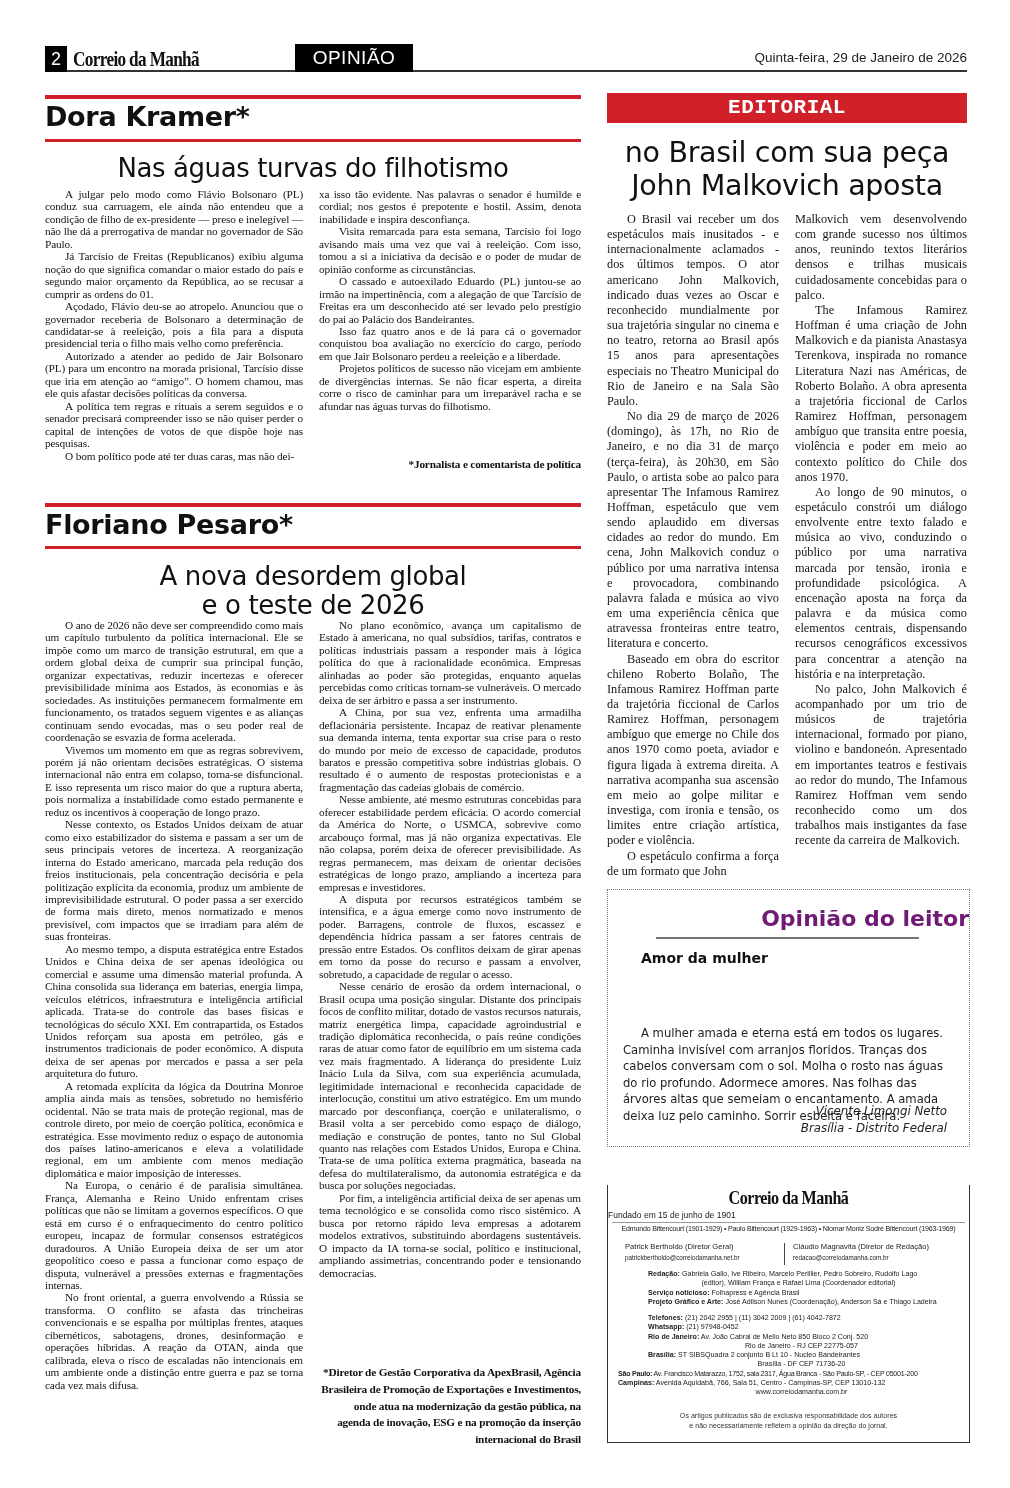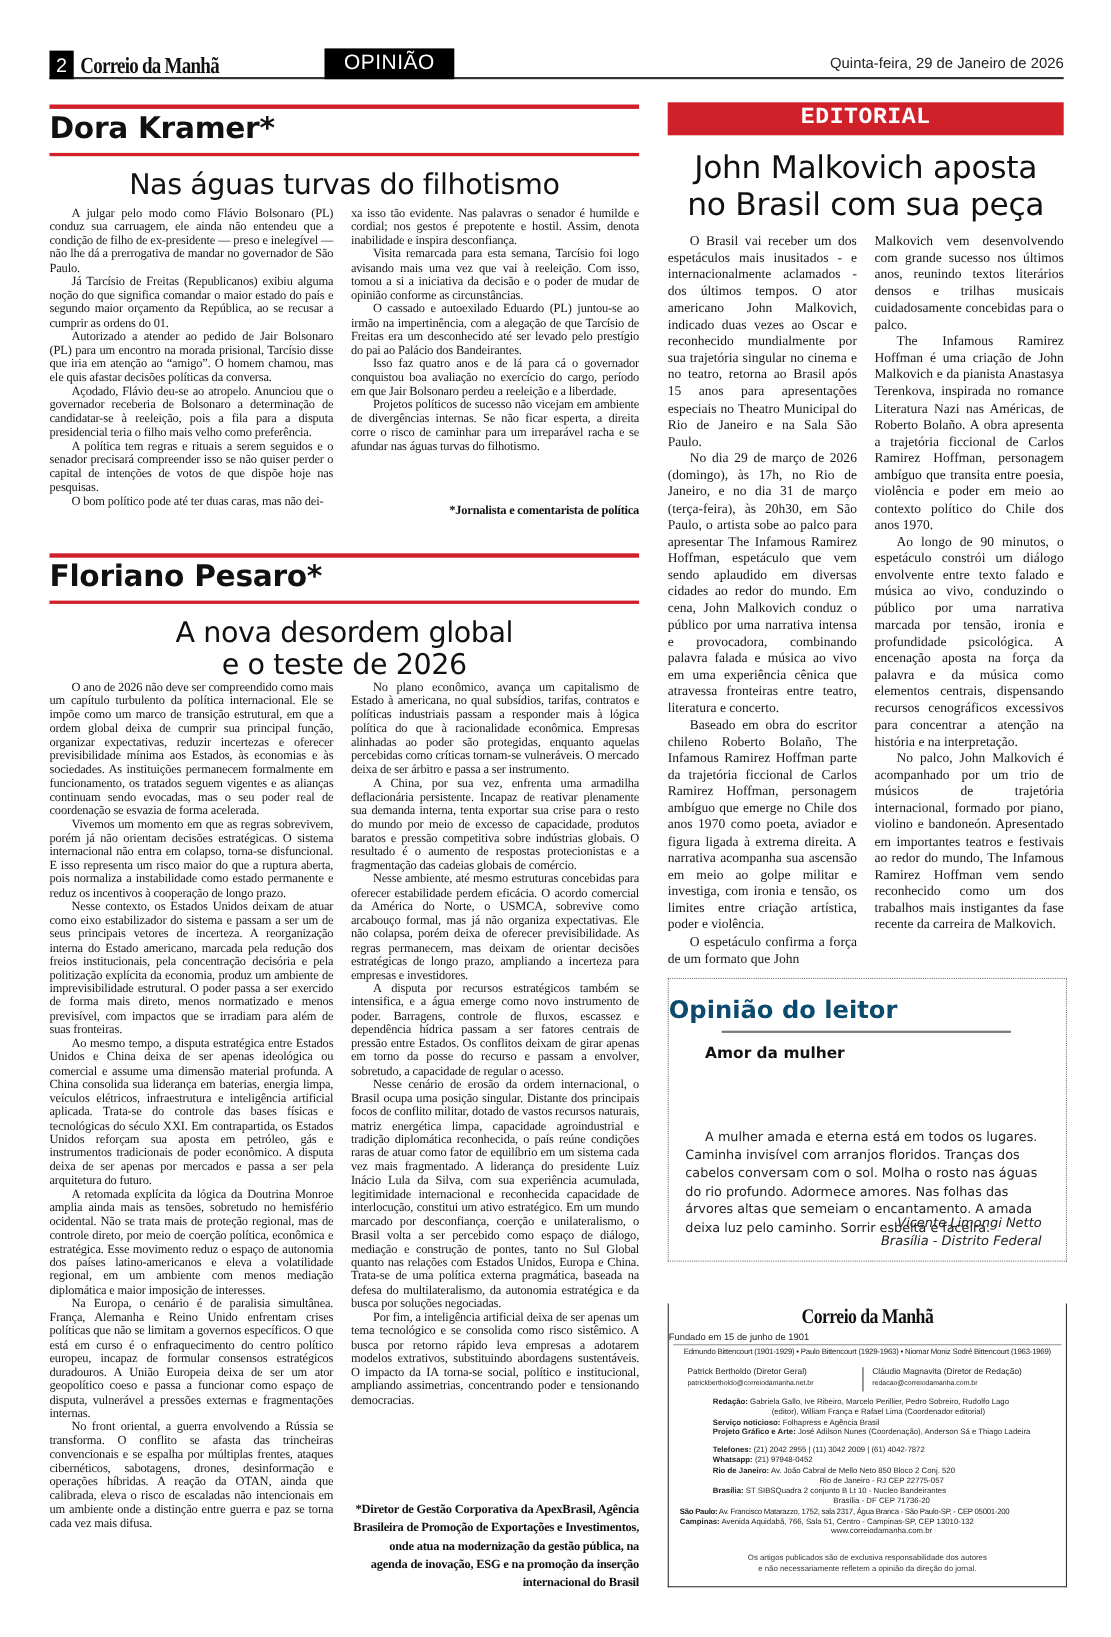--- a/index.html
+++ b/index.html
@@ -25,21 +25,21 @@
   .col.ed { font-size: 12.3px; line-height: 15.15px; letter-spacing: 0; }
   .col.ed p { text-indent: 20px; }
   .signoff { position: absolute; font-family: "Liberation Serif", serif; font-weight: bold; font-size: 11.3px; line-height: 16.8px; text-align: right; color: #111; letter-spacing: -0.2px; }
 
   
   .editorial-bar { position: absolute; left: 607px; top: 93px; width: 360px; height: 30px; background: #d0202a; color: #fff; font-family: Liberation Mono, monospace; font-weight: bold; font-size: 21px; line-height: 30px; text-align: center; letter-spacing: 0.5px; }
   .ed-headline { position: absolute; left: 607px; top: 136px; width: 360px; font-family: "DejaVu Sans", sans-serif; font-size: 28.5px; line-height: 33px; text-align: center; color: #111; letter-spacing: -0.3px; }
 
   
   .reader-box { position: absolute; left: 607px; top: 889px; width: 363px; height: 258px; border: 1.5px dotted #777; }
-  .reader-title { position: absolute; left: 0; right: 0; top: 16px; text-align: left; font-family: "DejaVu Sans", sans-serif; font-weight: bold; font-size: 22px; color: #0c4a6e; }
+  .reader-title { position: absolute; left: 0; right: 0; top: 16px; text-align: right; font-family: "DejaVu Sans", sans-serif; font-weight: bold; font-size: 22px; color: #701a75; }
   .reader-rule { position: absolute; left: 48px; right: 50px; top: 47px; height: 2px; background: #777; }
   .reader-sub { position: absolute; left: 33px; top: 60px; font-family: "DejaVu Sans", sans-serif; font-weight: bold; font-size: 14px; color: #111; }
   .reader-body { position: absolute; left: 15px; right: 22px; top: 95px; font-family: "DejaVu Sans", sans-serif; font-size: 11.6px; line-height: 16.6px; color: #222; text-indent: 18px; margin-top: 40px; }
   .reader-author { position: absolute; right: 22px; top: 213px; font-family: "DejaVu Sans", sans-serif; font-style: italic; font-size: 11.8px; line-height: 16.5px; text-align: right; color: #222; }
 
   
   .exp-box { position: absolute; left: 607px; top: 1185px; width: 363px; height: 258px; border: 1.5px solid #333; border-top: 0; }
   .exp-name { position: absolute; left: 0; right: 0; top: 2px; text-align: center; font-family: "Liberation Serif", serif; font-weight: bold; font-size: 19px; letter-spacing: -0.6px; transform: scaleX(0.85); }
   .exp-founded { position: absolute; left: 0; right: 0; top: 25px; text-align: left; font-family: "Liberation Sans", sans-serif; font-size: 8.5px; color: #222; }
   .exp-rule { position: absolute; left: 4px; right: 4px; top: 37px; height: 1px; background: #999; }
@@ -66,22 +66,22 @@
 
 <section>
   <div class="red-rule" style="left:45px; top:95px; width:536px;"></div>
   <div class="author" style="left:45px; top:101px; width:536px;">Dora Kramer*</div>
   <div class="red-rule thin" style="left:45px; top:139px; width:536px;"></div>
   <h1 class="headline" style="left:45px; top:154px; width:536px; font-weight:normal;">Nas águas turvas do filhotismo</h1>
 
   <div class="col" style="left:45px; top:188px; width:258px;">
     <p>A julgar pelo modo como Flávio Bolsonaro (PL) conduz sua carruagem, ele ainda não entendeu que a condição de filho de ex-presidente — preso e inelegível — não lhe dá a prerrogativa de mandar no governador de São Paulo.</p>
     <p>Já Tarcísio de Freitas (Republicanos) exibiu alguma noção do que significa comandar o maior estado do país e segundo maior orçamento da República, ao se recusar a cumprir as ordens do 01.</p>
+    <p>Açodado, Flávio deu-se ao atropelo. Anunciou que o governador receberia de Bolsonaro a determinação de candidatar-se à reeleição, pois a fila para a disputa presidencial teria o filho mais velho como preferência.</p>
     <p>Autorizado a atender ao pedido de Jair Bolsonaro (PL) para um encontro na morada prisional, Tarcísio disse que iria em atenção ao “amigo”. O homem chamou, mas ele quis afastar decisões políticas da conversa.</p>
-    <p>Açodado, Flávio deu-se ao atropelo. Anunciou que o governador receberia de Bolsonaro a determinação de candidatar-se à reeleição, pois a fila para a disputa presidencial teria o filho mais velho como preferência.</p>
     <p>A política tem regras e rituais a serem seguidos e o senador precisará compreender isso se não quiser perder o capital de intenções de votos de que dispõe hoje nas pesquisas.</p>
     <p>O bom político pode até ter duas caras, mas não dei-</p>
   </div>
   <div class="col" style="left:319px; top:188px; width:262px;">
     <p style="text-indent:0">xa isso tão evidente. Nas palavras o senador é humilde e cordial; nos gestos é prepotente e hostil. Assim, denota inabilidade e inspira desconfiança.</p>
     <p>Visita remarcada para esta semana, Tarcísio foi logo avisando mais uma vez que vai à reeleição. Com isso, tomou a si a iniciativa da decisão e o poder de mudar de opinião conforme as circunstâncias.</p>
     <p>O cassado e autoexilado Eduardo (PL) juntou-se ao irmão na impertinência, com a alegação de que Tarcísio de Freitas era um desconhecido até ser levado pelo prestígio do pai ao Palácio dos Bandeirantes.</p>
     <p>Isso faz quatro anos e de lá para cá o governador conquistou boa avaliação no exercício do cargo, período em que Jair Bolsonaro perdeu a reeleição e a liberdade.</p>
     <p>Projetos políticos de sucesso não vicejam em ambiente de divergências internas. Se não ficar esperta, a direita corre o risco de caminhar para um irreparável racha e se afundar nas águas turvas do filhotismo.</p>
   </div>
@@ -113,22 +113,22 @@
     <p>A disputa por recursos estratégicos também se intensifica, e a água emerge como novo instrumento de poder. Barragens, controle de fluxos, escassez e dependência hídrica passam a ser fatores centrais de pressão entre Estados. Os conflitos deixam de girar apenas em torno da posse do recurso e passam a envolver, sobretudo, a capacidade de regular o acesso.</p>
     <p>Nesse cenário de erosão da ordem internacional, o Brasil ocupa uma posição singular. Distante dos principais focos de conflito militar, dotado de vastos recursos naturais, matriz energética limpa, capacidade agroindustrial e tradição diplomática reconhecida, o país reúne condições raras de atuar como fator de equilíbrio em um sistema cada vez mais fragmentado. A liderança do presidente Luiz Inácio Lula da Silva, com sua experiência acumulada, legitimidade internacional e reconhecida capacidade de interlocução, constitui um ativo estratégico. Em um mundo marcado por desconfiança, coerção e unilateralismo, o Brasil volta a ser percebido como espaço de diálogo, mediação e construção de pontes, tanto no Sul Global quanto nas relações com Estados Unidos, Europa e China. Trata-se de uma política externa pragmática, baseada na defesa do multilateralismo, da autonomia estratégica e da busca por soluções negociadas.</p>
     <p>Por fim, a inteligência artificial deixa de ser apenas um tema tecnológico e se consolida como risco sistêmico. A busca por retorno rápido leva empresas a adotarem modelos extrativos, substituindo abordagens sustentáveis. O impacto da IA torna-se social, político e institucional, ampliando assimetrias, concentrando poder e tensionando democracias.</p>
   </div>
   <div class="signoff" style="left:319px; top:1364px; width:262px;">*Diretor de Gestão Corporativa da ApexBrasil, Agência Brasileira de Promoção de Exportações e Investimentos, onde atua na modernização da gestão pública, na agenda de inovação, ESG e na promoção da inserção internacional do Brasil</div>
 </section>
 
 <section>
   <div class="editorial-bar">EDITORIAL</div>
   <div class="ed-headline">
+    <div>no Brasil com sua peça</div>
     <div>John Malkovich aposta</div>
-    <div>no Brasil com sua peça</div>
   </div>
   <div class="col ed" style="left:607px; top:212px; width:172px;">
     <p>O Brasil vai receber um dos espetáculos mais inusitados - e internacionalmente aclamados - dos últimos tempos. O ator americano John Malkovich, indicado duas vezes ao Oscar e reconhecido mundialmente por sua trajetória singular no cinema e no teatro, retorna ao Brasil após 15 anos para apresentações especiais no Theatro Municipal do Rio de Janeiro e na Sala São Paulo.</p>
     <p>No dia 29 de março de 2026 (domingo), às 17h, no Rio de Janeiro, e no dia 31 de março (terça-feira), às 20h30, em São Paulo, o artista sobe ao palco para apresentar The Infamous Ramirez Hoffman, espetáculo que vem sendo aplaudido em diversas cidades ao redor do mundo. Em cena, John Malkovich conduz o público por uma narrativa intensa e provocadora, combinando palavra falada e música ao vivo em uma experiência cênica que atravessa fronteiras entre teatro, literatura e concerto.</p>
     <p>Baseado em obra do escritor chileno Roberto Bolaño, The Infamous Ramirez Hoffman parte da trajetória ficcional de Carlos Ramirez Hoffman, personagem ambíguo que emerge no Chile dos anos 1970 como poeta, aviador e figura ligada à extrema direita. A narrativa acompanha sua ascensão em meio ao golpe militar e investiga, com ironia e tensão, os limites entre criação artística, poder e violência.</p>
     <p>O espetáculo confirma a força de um formato que John</p>
   </div>
   <div class="col ed" style="left:795px; top:212px; width:172px;">
     <p style="text-indent:0">Malkovich vem desenvolvendo com grande sucesso nos últimos anos, reunindo textos literários densos e trilhas musicais cuidadosamente concebidas para o palco.</p>
     <p>The Infamous Ramirez Hoffman é uma criação de John Malkovich e da pianista Anastasya Terenkova, inspirada no romance Literatura Nazi nas Américas, de Roberto Bolaño. A obra apresenta a trajetória ficcional de Carlos Ramirez Hoffman, personagem ambíguo que transita entre poesia, violência e poder em meio ao contexto político do Chile dos anos 1970.</p>

